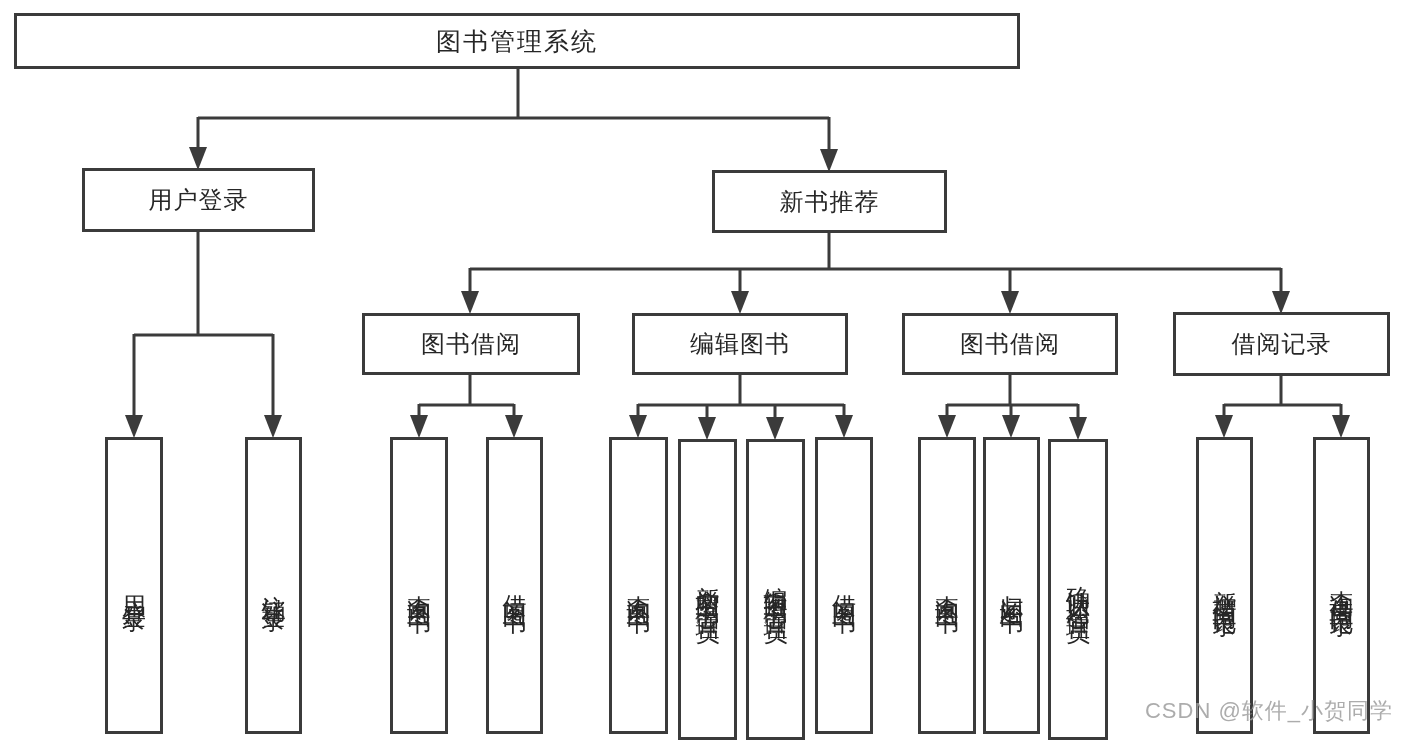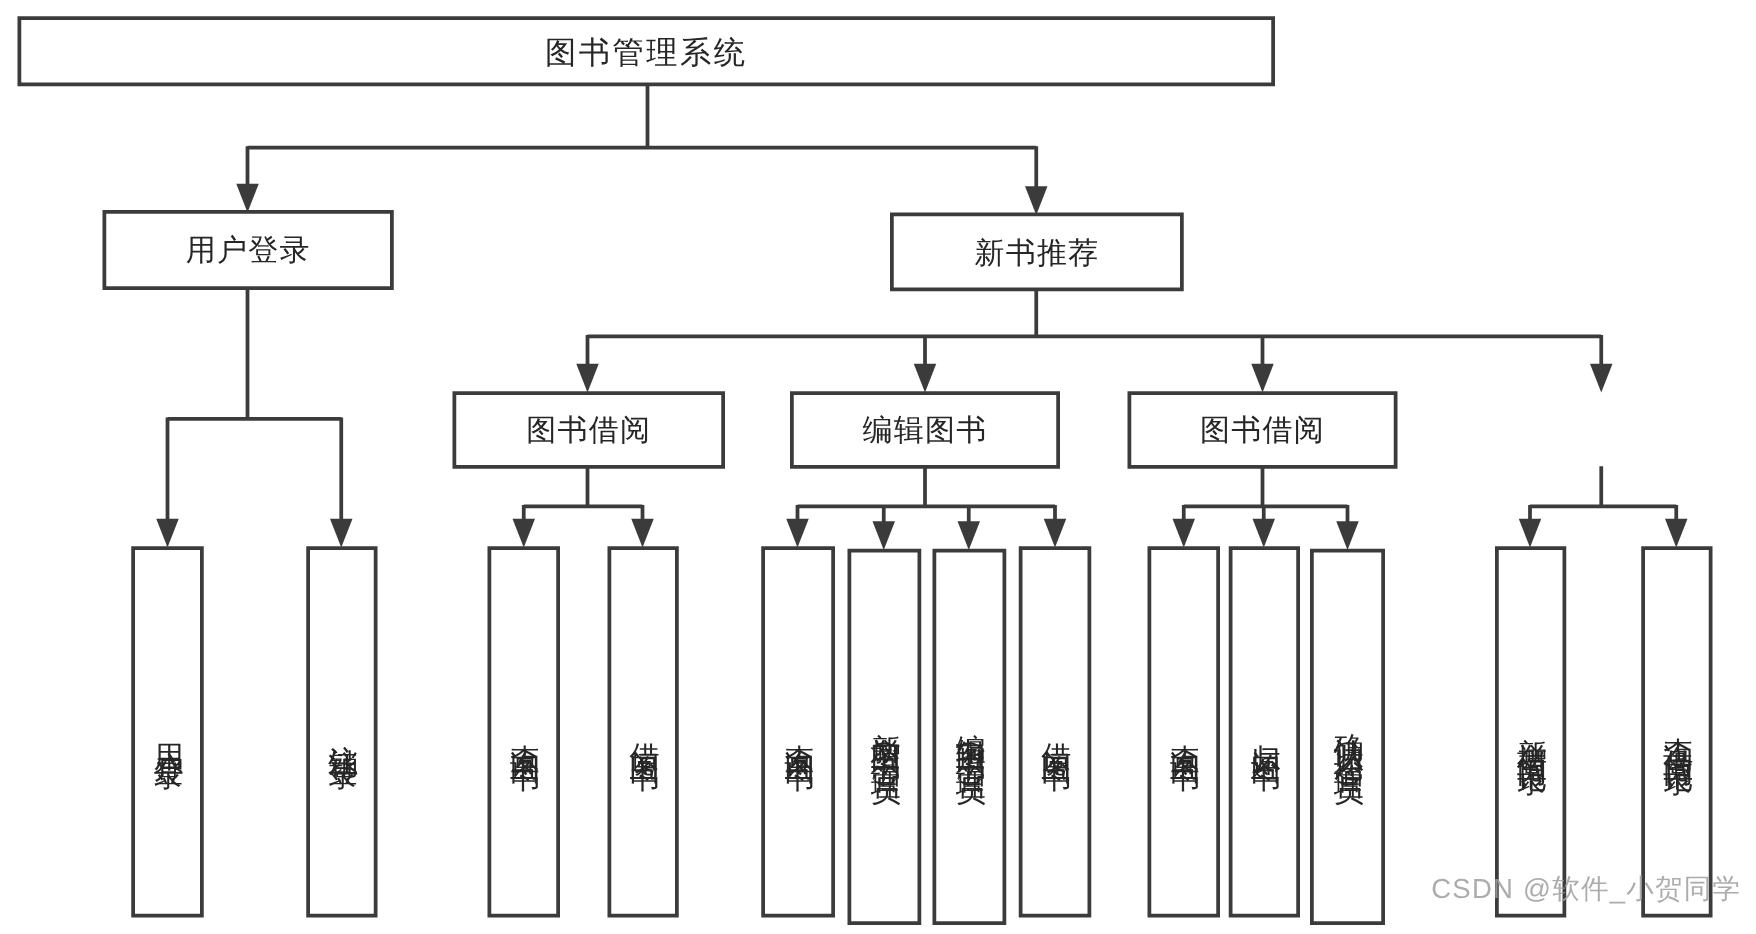--- a/index.html
+++ b/index.html
@@ -56,20 +56,21 @@
 <div class="canvas">
 
   <div class="node h-node root-node" style="left:14px; top:13px; width:1006px; height:56px">图书管理系统</div>
 
   <div class="node h-node" style="left:82px; top:168px; width:233px; height:64px">用户登录</div>
   <div class="node h-node" style="left:712px; top:170px; width:235px; height:63px">新书推荐</div>
 
   <div class="node h-node" style="left:362px; top:313px; width:218px; height:62px">图书借阅</div>
   <div class="node h-node" style="left:632px; top:313px; width:216px; height:62px">编辑图书</div>
   <div class="node h-node" style="left:902px; top:313px; width:216px; height:62px">图书借阅</div>
+  <div class="node h-node" style="left:1173px; top:312px; width:217px; height:64px">借阅记录</div>
 
   <div class="node v-node" style="left:105px; top:437px; width:58px; height:297px">用户登录</div>
   <div class="node v-node" style="left:245px; top:437px; width:57px; height:297px">注销登录</div>
 
   <div class="node v-node" style="left:390px; top:437px; width:58px; height:297px">查询图书</div>
   <div class="node v-node" style="left:486px; top:437px; width:57px; height:297px">借阅图书</div>
 
   <div class="node v-node" style="left:609px; top:437px; width:59px; height:297px">查询图书</div>
   <div class="node v-node" style="left:678px; top:439px; width:59px; height:301px">新增图书（管理员）</div>
   <div class="node v-node" style="left:746px; top:439px; width:59px; height:301px">编辑图书（管理员）</div>

